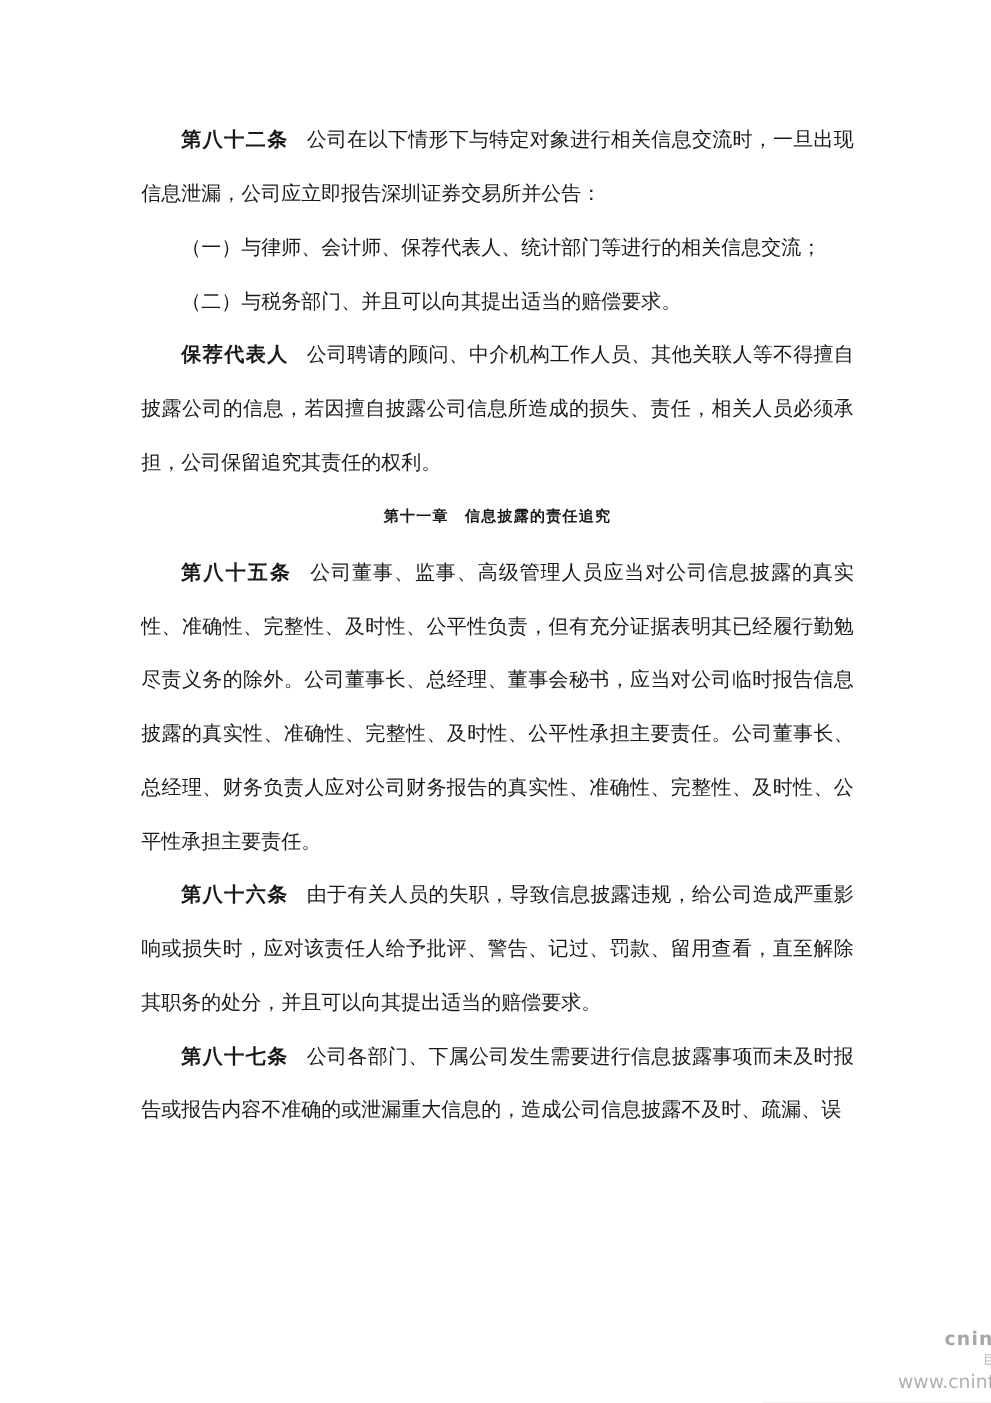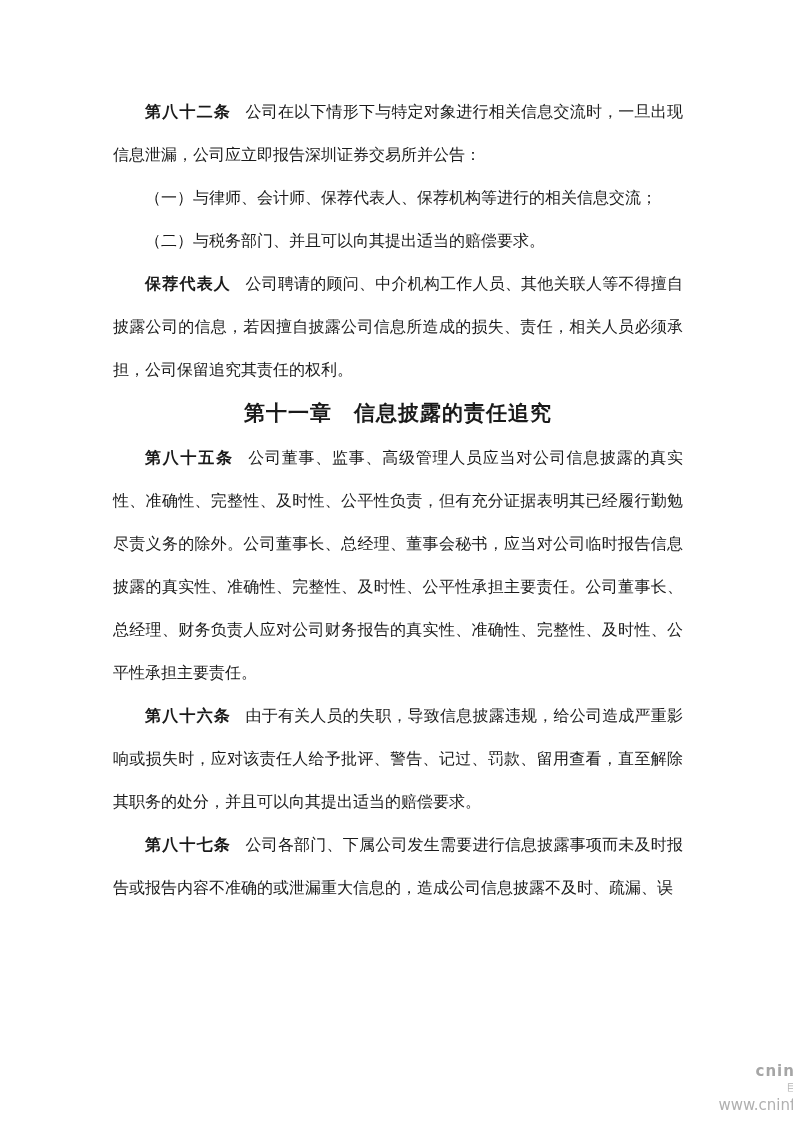--- a/index.html
+++ b/index.html
@@ -31,21 +31,21 @@
   .art-num {
     font-weight: bold;
     font-family: "DejaVu Sans", "Liberation Sans", sans-serif;
     margin-right: 0.9em;
     letter-spacing: 1px;
   }
   .chapter {
     margin: 0;
     text-align: center;
     text-indent: 0;
-    font-size: 21px;
+    font-size: 12px;
     font-weight: bold;
     font-family: "DejaVu Sans", "Liberation Sans", sans-serif;
     line-height: 45px;
     letter-spacing: 1px;
   }
   .watermark {
     position: absolute;
     right: 4px;
     bottom: 8px;
     width: 90px;
@@ -83,21 +83,21 @@
 </style>
 </head>
 <body>
 
 <div class="page">
 
   <div class="doc-body">
 
     <p class="para"><span class="art-num">第八十二条</span><span>公司在以下情形下与特定对象进行相关信息交流时，一旦出现信息泄漏，公司应立即报告深圳证券交易所并公告：</span></p>
 
-    <p class="para"><span>（一）与律师、会计师、保荐代表人、保荐机构等进行的相关信息交流；</span></p>
+    <p class="para"><span>（一）与律师、会计师、保荐代表人、统计部门等进行的相关信息交流；</span></p>
 
     <p class="para"><span>（二）与税务部门、并且可以向其提出适当的赔偿要求。</span></p>
 
     <p class="para"><span class="art-num">保荐代表人</span><span>公司聘请的顾问、中介机构工作人员、其他关联人等不得擅自披露公司的信息，若因擅自披露公司信息所造成的损失、责任，相关人员必须承担，公司保留追究其责任的权利。</span></p>
 
 
     <h2 class="chapter">第十一章　信息披露的责任追究</h2>
 
     <p class="para"><span class="art-num">第八十五条</span><span>公司董事、监事、高级管理人员应当对公司信息披露的真实性、准确性、完整性、及时性、公平性负责，但有充分证据表明其已经履行勤勉尽责义务的除外。公司董事长、总经理、董事会秘书，应当对公司临时报告信息披露的真实性、准确性、完整性、及时性、公平性承担主要责任。公司董事长、总经理、财务负责人应对公司财务报告的真实性、准确性、完整性、及时性、公平性承担主要责任。</span></p>
 

